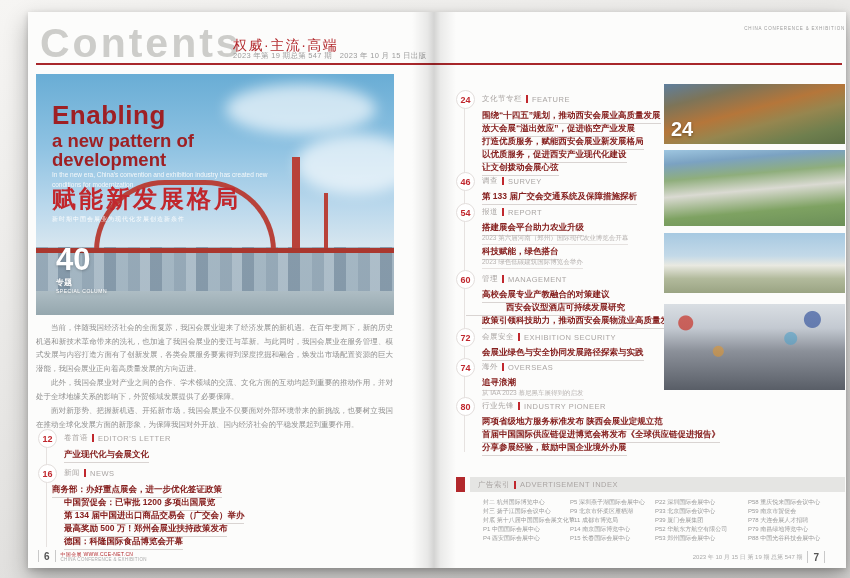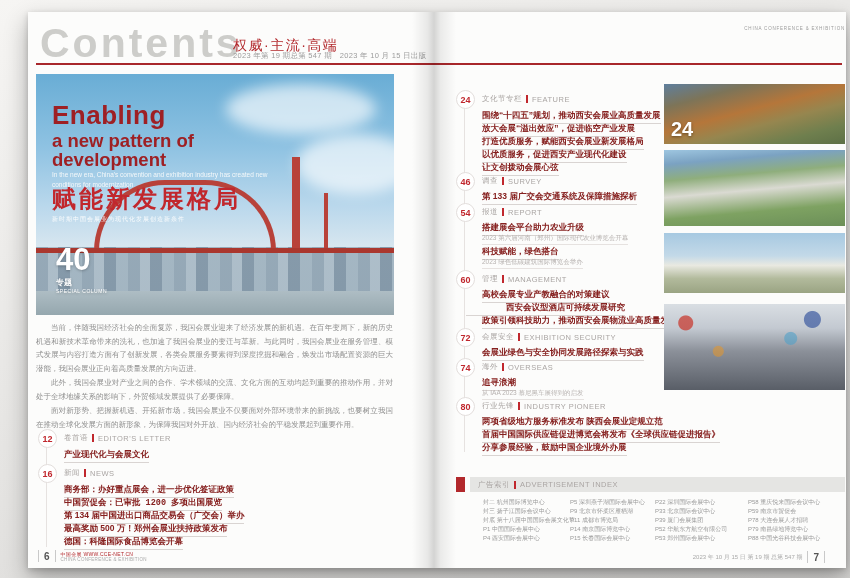--- a/index.html
+++ b/index.html
@@ -131,22 +131,22 @@
       <span>EDITOR'S LETTER</span>
   </div>
   <div class="abs t" style="left:64px;top:449px;">产业现代化与会展文化</div>
 
   <div class="abs badge" style="left:38px;top:464px;">16</div>
   <div class="abs sec" style="left:64px;top:468px;">
     <span>新闻</span>
       <span class="pipe"></span>
       <span>NEWS</span>
   </div>
-  <div class="abs t" style="left:64px;top:484px;">商务部：办好重点展会，进一步优化签证政策</div>
-  <div class="abs t" style="left:64px;top:497px;font-family:Liberation Mono, monospace;">中国贸促会：已审批 1200 多项出国展览</div>
+  <div class="abs t" style="left:52px;top:484px;">商务部：办好重点展会，进一步优化签证政策</div>
+  <div class="abs t" style="left:64px;top:497px;">中国贸促会：已审批 1200 多项出国展览</div>
   <div class="abs t" style="left:64px;top:510px;">第 134 届中国进出口商品交易会（广交会）举办</div>
   <div class="abs t" style="left:64px;top:523px;">最高奖励 500 万！郑州会展业扶持政策发布</div>
   <div class="abs t" style="left:64px;top:536px;">德国：科隆国际食品博览会开幕</div>
 
   <div class="abs footer-left">
     <div class="fbar"></div>
     <div class="fpage">6</div>
     <div class="fbar"></div>
     <div>
       <div class="fmag1">中国会展 WWW.CCE-NET.CN</div>

